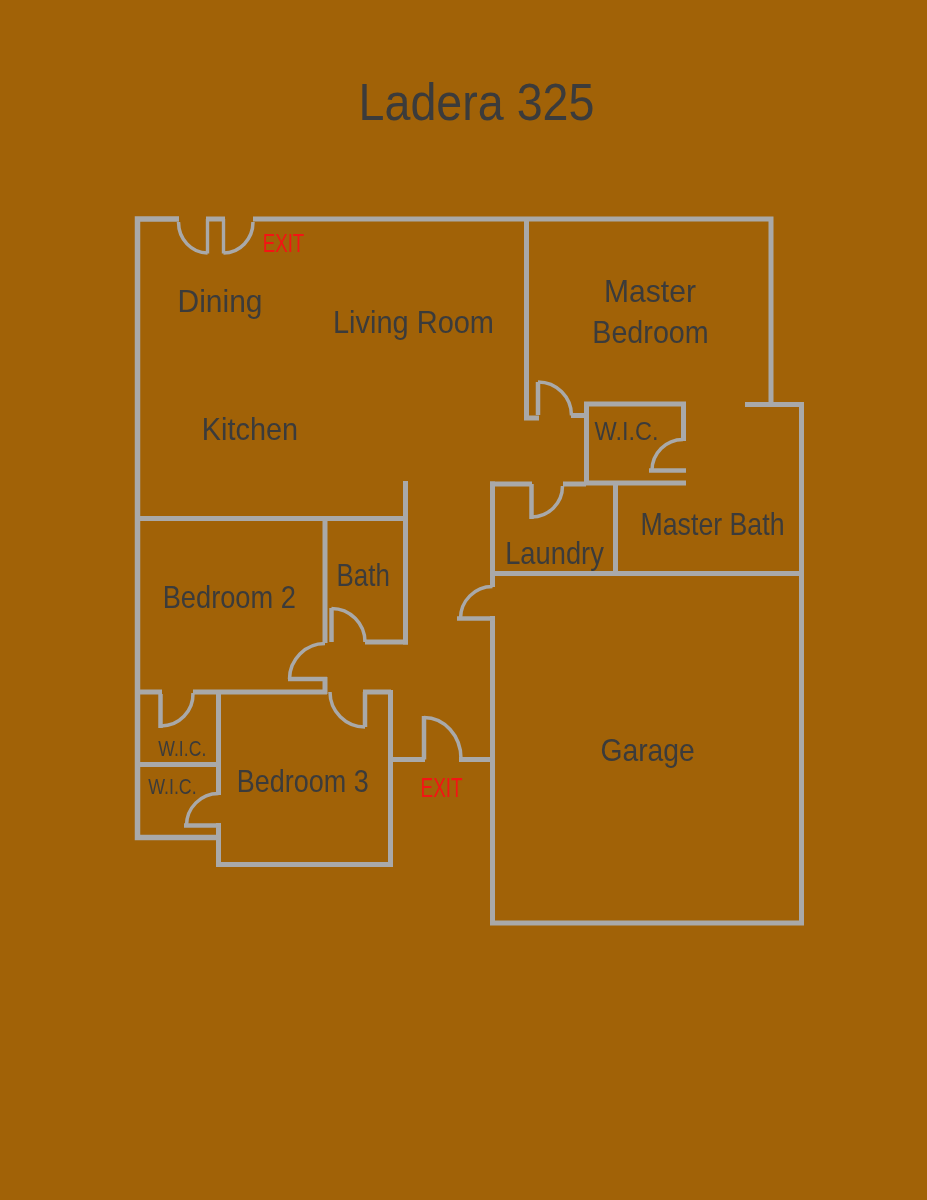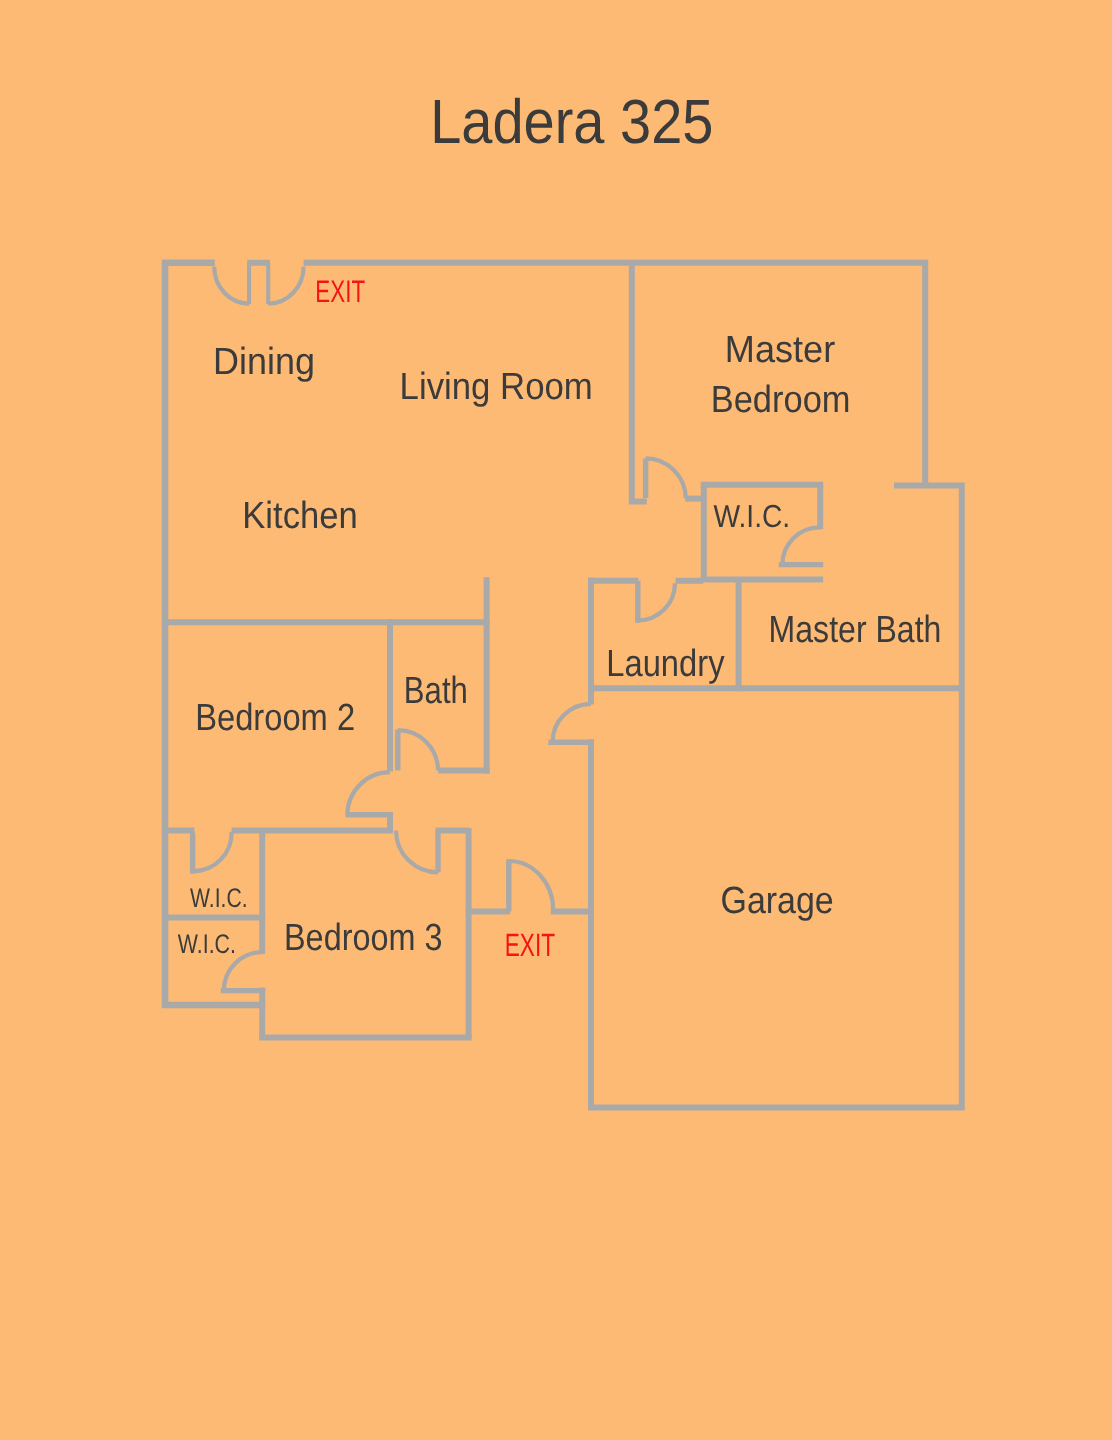--- a/index.html
+++ b/index.html
@@ -1,16 +1,16 @@
 <!DOCTYPE html>
 <html><head>
 <meta charset="utf-8">
 <style>
   html,body{margin:0;padding:0;background:#ffffff;}
-  .page{position:relative;width:927px;height:1200px;background:#fdba74;overflow:hidden;}
+  .page{position:relative;width:927px;height:1200px;background:#a16207;overflow:hidden;}
   svg text{font-family:"Liberation Sans",sans-serif;fill:#3b3b3b;}
 </style>
 </head>
 <body>
 <div class="page">
 <svg width="927" height="1200" viewBox="0 0 927 1200" xmlns="http://www.w3.org/2000/svg">
   <g fill="none" stroke="#a9a9a9" stroke-width="5">
 
     <path d="M179,219 L137.5,219 L137.5,837.5 L221,837.5" stroke-width="5.5"></path>
 

